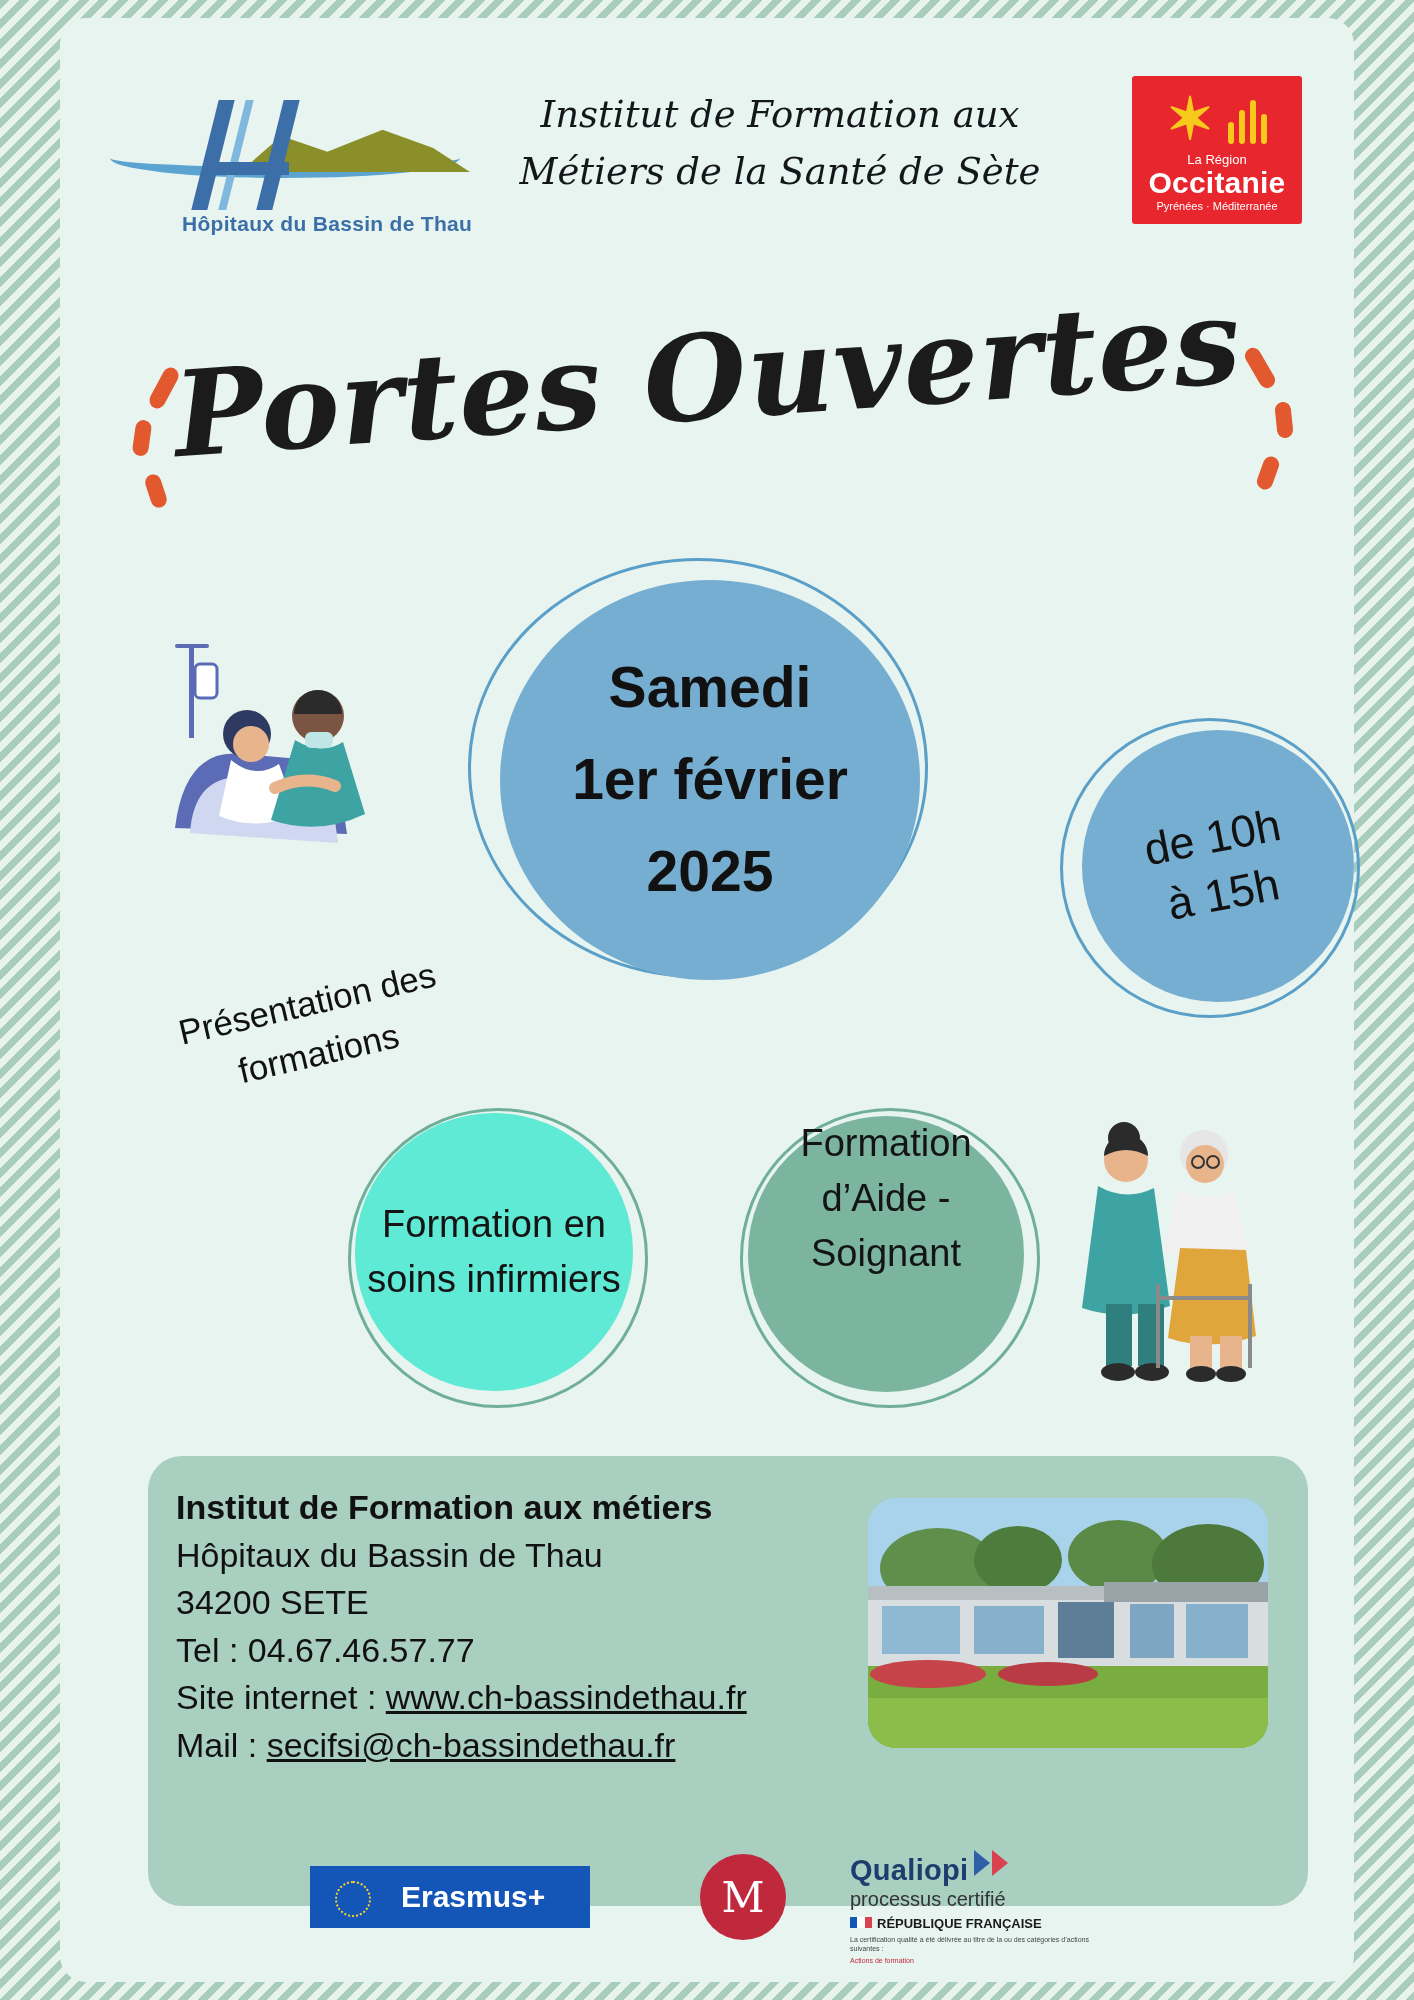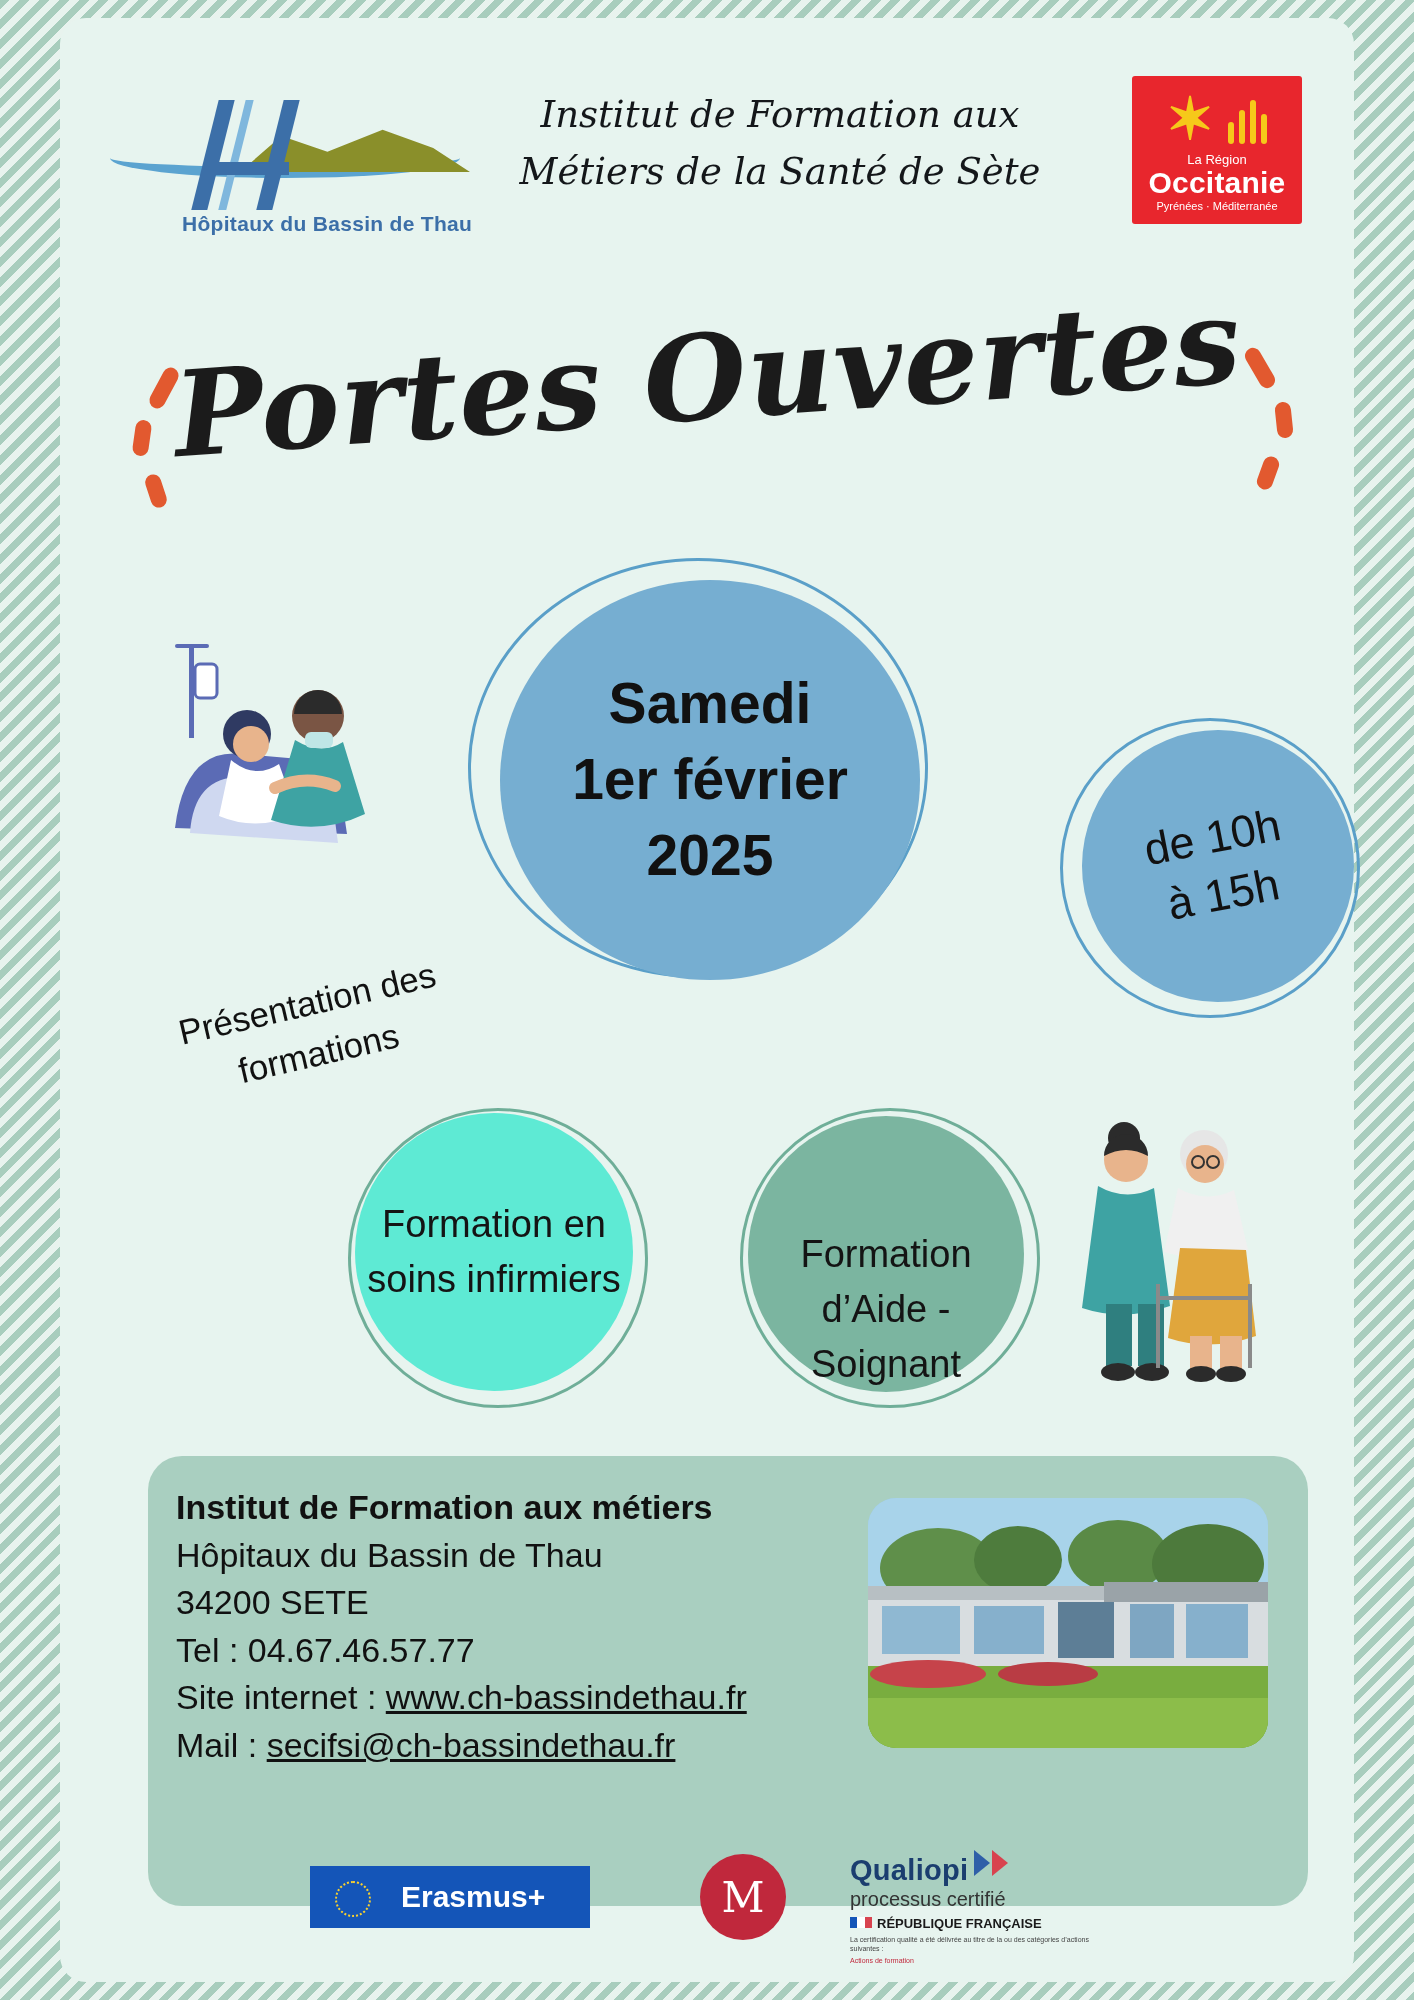--- a/index.html
+++ b/index.html
@@ -150,21 +150,21 @@
     border-radius: 50%;
   }
   .circle-date {
     position: absolute;
     left: 440px; top: 562px;
     width: 420px; height: 400px;
     background: #76aed1;
     border-radius: 50%;
     display: flex; flex-direction: column;
     align-items: center; justify-content: center;
-    gap: 4px;
+    gap: 20px;
   }
   .circle-date div {
     font-size: 57px; font-weight: bold; color: #111; line-height: 1.26;
   }
 
   .circle-hours-ring {
     position: absolute;
     left: 1000px; top: 700px;
     width: 300px; height: 300px;
     border: 3px solid #5a9fc8;
@@ -215,21 +215,21 @@
     width: 300px; height: 300px;
     border: 3px solid #6fae98;
     border-radius: 50%;
   }
   .circle-f2 {
     position: absolute;
     left: 688px; top: 1098px;
     width: 276px; height: 276px;
     background: #7bb5a0;
     border-radius: 50%;
-    display: flex; align-items: flex-end; justify-content: center;
+    display: flex; align-items: flex-start; justify-content: center;
     text-align: center;
   }
   .circle-f1 span, .circle-f2 span {
     font-size: 38px; color: #141414; line-height: 1.45;
   }
 
   
   .illus-left {
     position: absolute;
     left: 95px; top: 610px;

